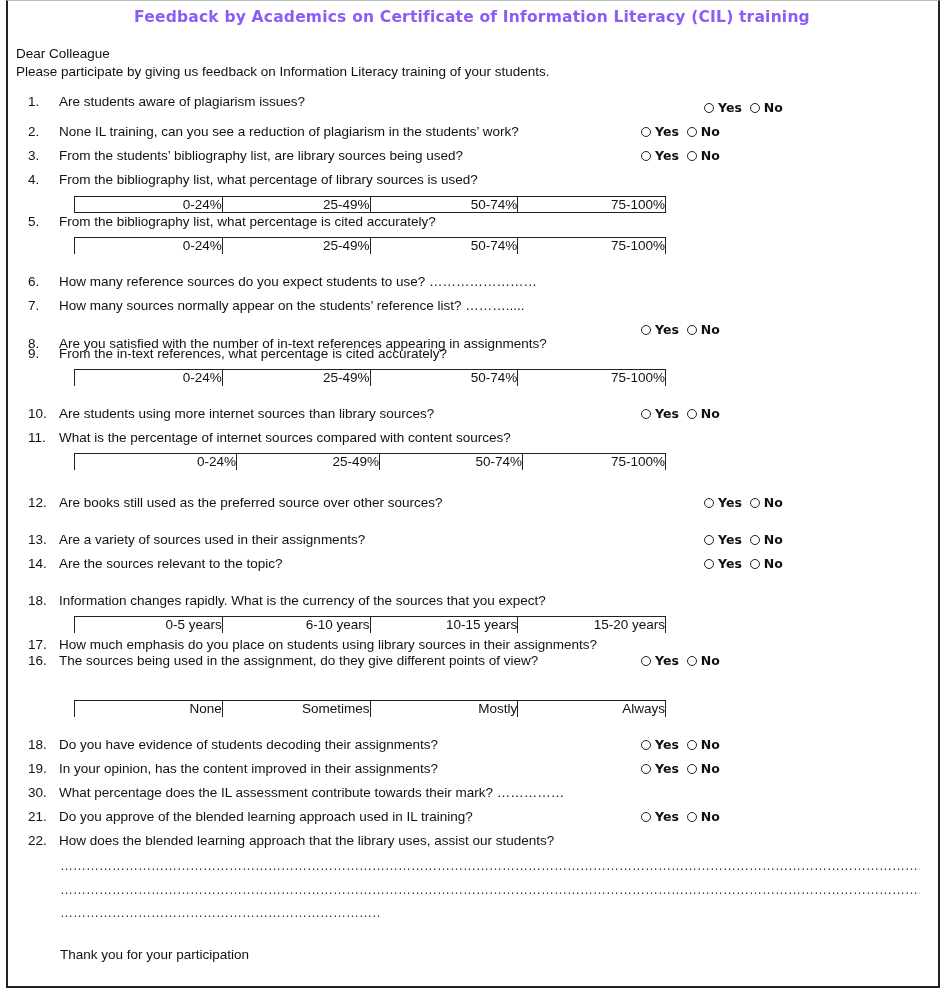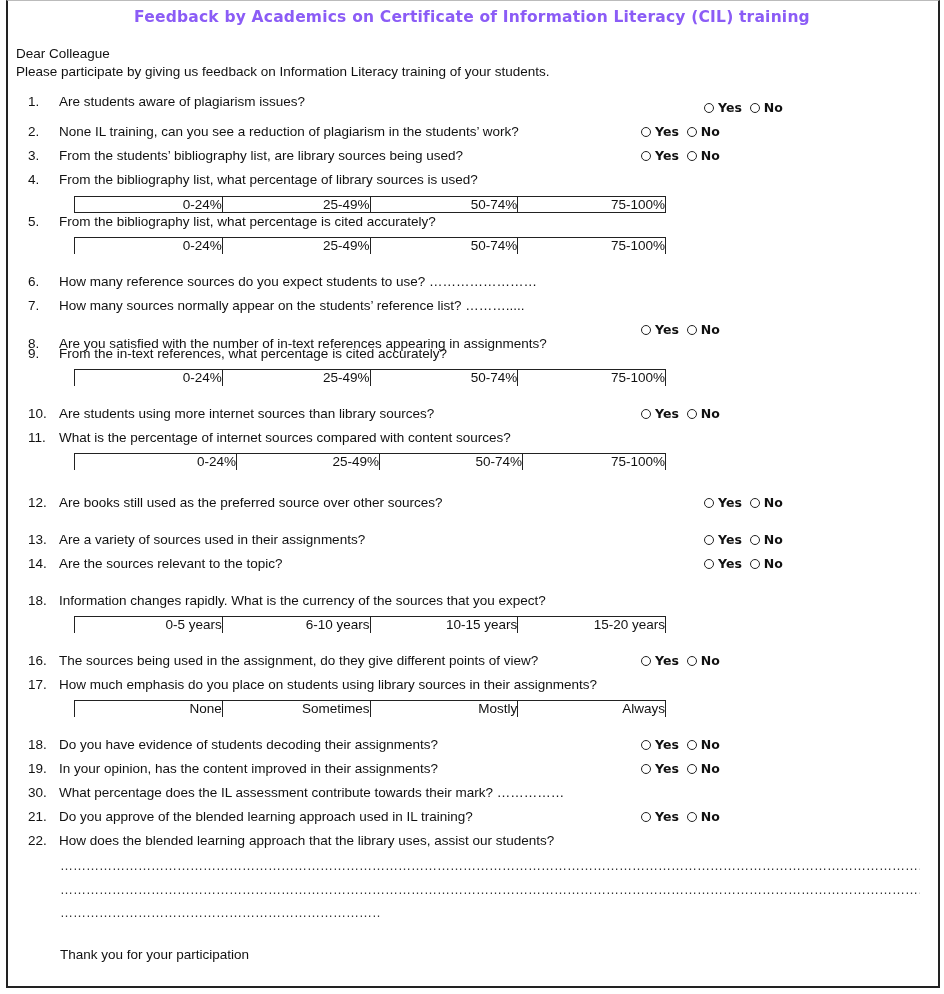--- a/index.html
+++ b/index.html
@@ -103,21 +103,21 @@
 <div class="scale" style="top:616px">
   <div class="cell">0-5 years</div>
   <div class="cell">6-10 years</div>
   <div class="cell">10-15 years</div>
   <div class="cell">15-20 years</div>
 </div>
 
 <div class="q" style="top:652px"><span class="num">16.</span><span>The sources being used in the assignment, do they give different points of view?</span></div>
 <div class="yn" style="top:652px;left:641px"><span class="opt"><span class="circ"></span><span>Yes</span></span><span class="gap"></span><span class="opt"><span class="circ"></span><span>No</span></span></div>
 
-<div class="q" style="top:676px"><span class="num">17.</span><span>How much emphasis do you place on students using library sources in their assignments?</span></div>
+<div class="q" style="top:636px"><span class="num">17.</span><span>How much emphasis do you place on students using library sources in their assignments?</span></div>
 <div class="scale" style="top:700px">
   <div class="cell">None</div>
   <div class="cell">Sometimes</div>
   <div class="cell">Mostly</div>
   <div class="cell">Always</div>
 </div>
 
 <div class="q" style="top:736px"><span class="num">18.</span><span>Do you have evidence of students decoding their assignments?</span></div>
 <div class="yn" style="top:736px;left:641px"><span class="opt"><span class="circ"></span><span>Yes</span></span><span class="gap"></span><span class="opt"><span class="circ"></span><span>No</span></span></div>
 

